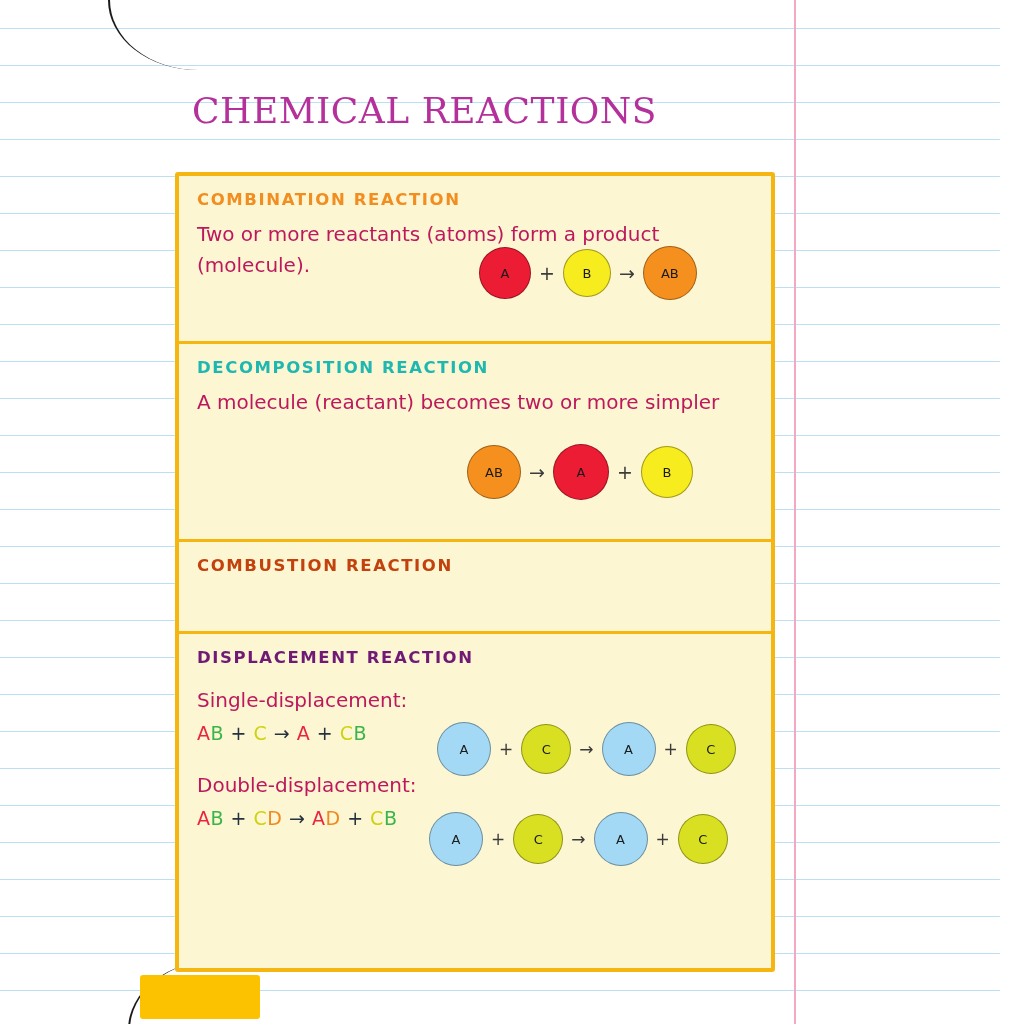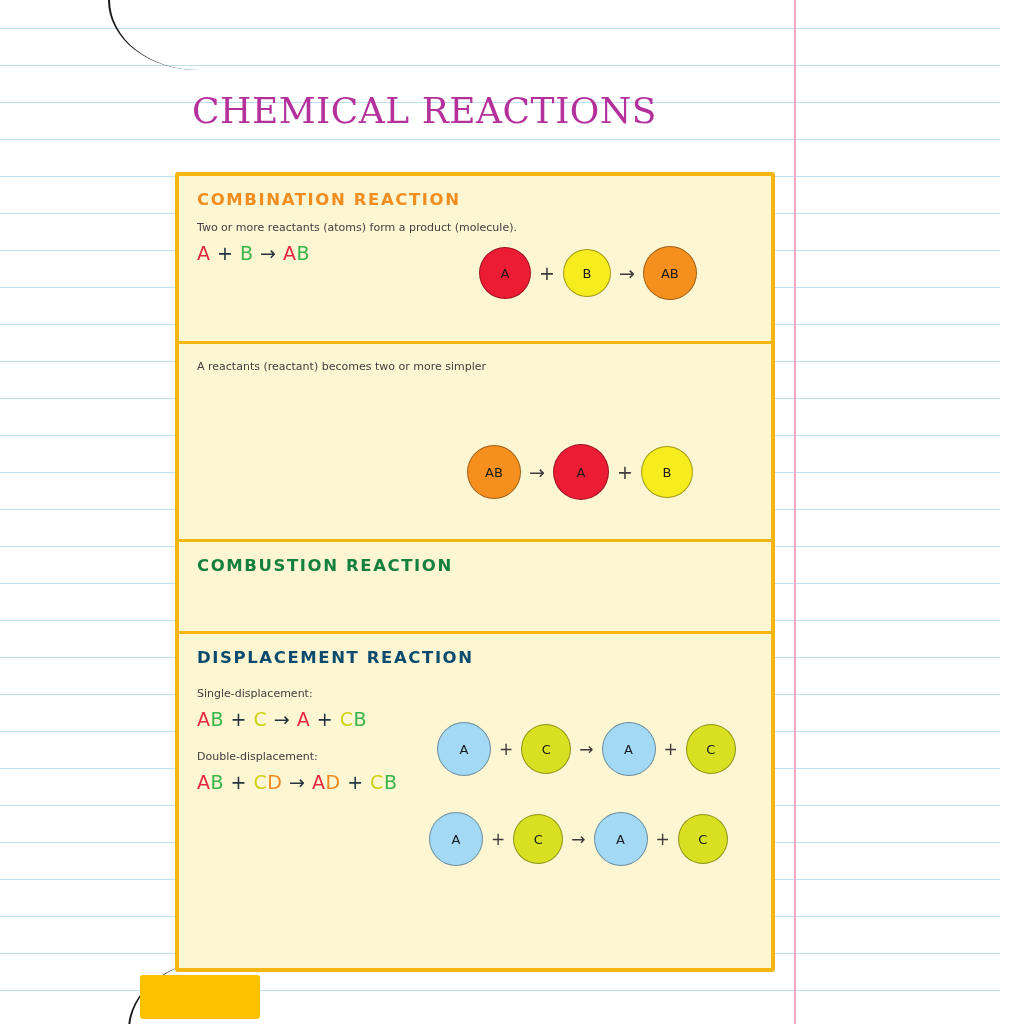--- a/index.html
+++ b/index.html
@@ -97,41 +97,41 @@
   }
   .section:last-child { border-bottom: none; }
 
   .sec-head {
     font-weight: bold;
     font-size: 16.5px;
     letter-spacing: 1.6px;
     margin-bottom: 10px;
   }
   .sec-text {
-    font-size: 11px;
-    color: #404040;
+    font-size: 20px;
+    color: #be185d;
     line-height: 1.55;
   }
   .eq {
     font-size: 19px;
     margin-top: 6px;
     letter-spacing: 0.5px;
     font-family: "DejaVu Sans", sans-serif;
   }
   .eq .a { color: #e8273f; }
   .eq .b { color: #3bb54a; }
   .eq .c { color: #cdd312; }
   .eq .d { color: #f08a20; }
   .eq .op { color: #24333f; }
 
   
   .h-combination  { color: #f28d20; }
   .h-decomposition{ color: #1fb8b0; }
-  .h-combustion   { color: #15803d; }
-  .h-displacement { color: #0c4a6e; }
+  .h-combustion   { color: #c2410c; }
+  .h-displacement { color: #701a75; }
 
   
   .diagram { position: absolute; display: flex; align-items: center; }
   .atom {
     border-radius: 50%;
     display: flex; align-items: center; justify-content: center;
     font-size: 13px;
     color: #1a1a1a;
     font-family: "DejaVu Sans", sans-serif;
     border: 1.5px solid rgba(0,0,0,.35);
@@ -203,34 +203,32 @@
   <div class="corner-curl-bottom"></div>
 
   <h1 id="title">CHEMICAL REACTIONS</h1>
 
   <div id="box">
 
 
     <div class="section" style="height:168px">
       <div class="sec-head h-combination">COMBINATION REACTION</div>
       <div class="sec-text">Two or more reactants (atoms) form a product (molecule).</div>
-      <div class="eq">
-        <span class="a">A</span><span class="op"> + </span><span class="b">B</span><span class="op"> → </span><span class="a">A</span><span class="b">B</span>
-      </div>
       <div class="diagram" style="left:300px; top:70px;">
         <div class="atom a-red" style="width:52px;height:52px;">A</div>
         <div class="sym">+</div>
         <div class="atom a-yellow" style="width:48px;height:48px;">B</div>
         <div class="sym">→</div>
         <div class="atom a-orange" style="width:54px;height:54px;">AB</div>
       </div>
     </div>
 
     <div class="section" style="height:198px">
-      <div class="sec-text">A reactants (reactant) becomes two or more simpler</div>
+      <div class="sec-head h-decomposition">DECOMPOSITION REACTION</div>
+      <div class="sec-text">A molecule (reactant) becomes two or more simpler</div>
       <div class="diagram" style="left:288px; top:100px;">
         <div class="atom a-orange" style="width:54px;height:54px;">AB</div>
         <div class="sym">→</div>
         <div class="atom a-red" style="width:56px;height:56px;">A</div>
         <div class="sym">+</div>
         <div class="atom a-yellow" style="width:52px;height:52px;">B</div>
       </div>
     </div>
 
     <div class="section" style="height:92px">
@@ -238,21 +236,21 @@
     </div>
 
     <div class="section" style="height:276px">
       <div class="sec-head h-displacement">DISPLACEMENT REACTION</div>
 
       <div class="sec-text" style="margin-top:18px">Single-displacement:</div>
       <div class="eq">
         <span class="a">A</span><span class="b">B</span><span class="op"> + </span><span class="c">C</span><span class="op"> → </span><span class="a">A</span><span class="op"> + </span><span class="c">C</span><span class="b">B</span>
       </div>
 
-      <div class="sec-text" style="margin-top:18px">Double-displacement:</div>
+      <div class="sec-text" style="margin-top:26px">Double-displacement:</div>
       <div class="eq">
         <span class="a">A</span><span class="b">B</span><span class="op"> + </span><span class="c">C</span><span class="d">D</span><span class="op"> → </span><span class="a">A</span><span class="d">D</span><span class="op"> + </span><span class="c">C</span><span class="b">B</span>
       </div>
 
       <div class="diagram" style="left:258px; top:88px;">
         <div class="atom a-blue" style="width:54px;height:54px;">A</div>
         <div class="sym small">+</div>
         <div class="atom a-lime" style="width:50px;height:50px;">C</div>
         <div class="sym small">→</div>
         <div class="atom a-blue" style="width:54px;height:54px;">A</div>

